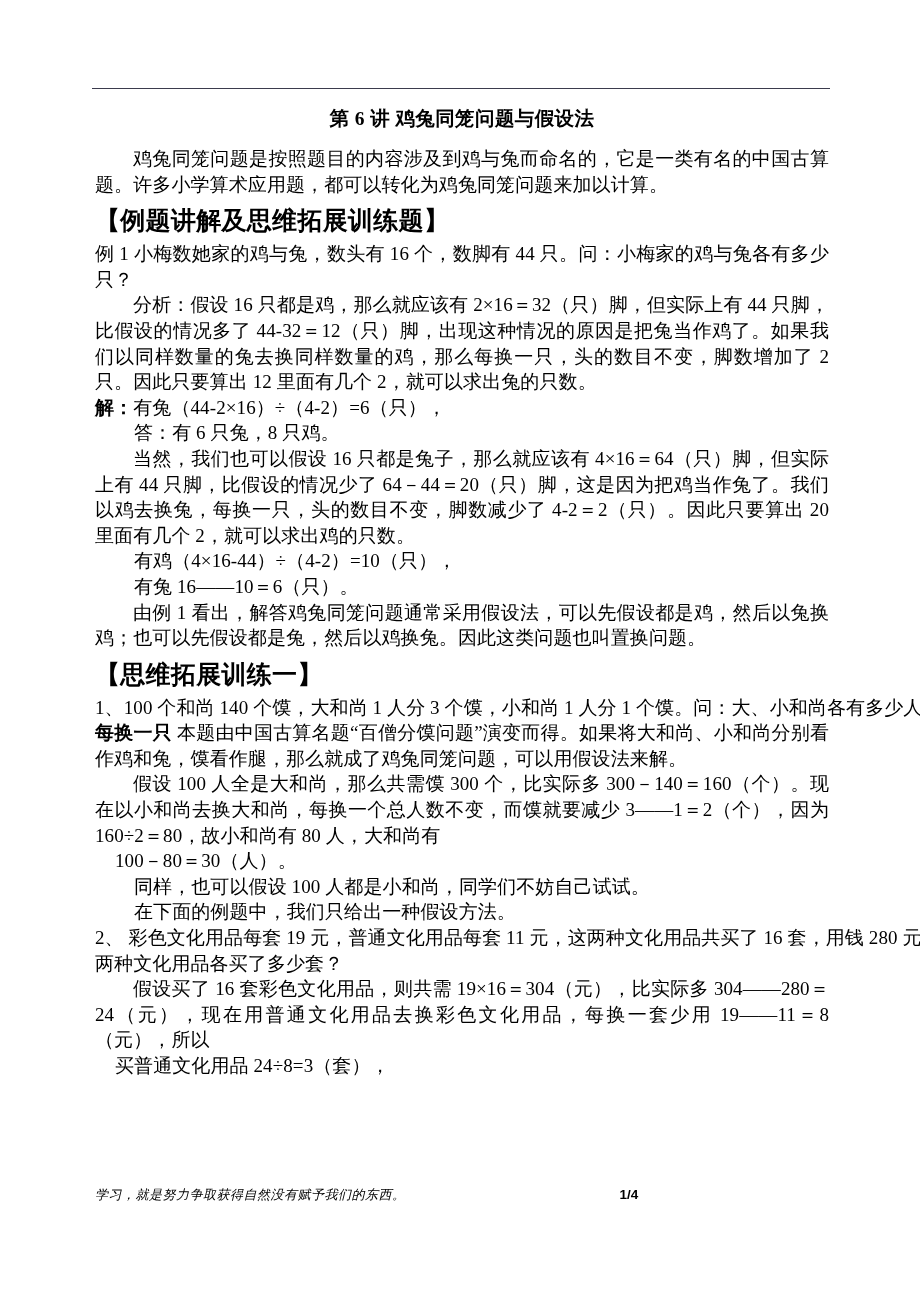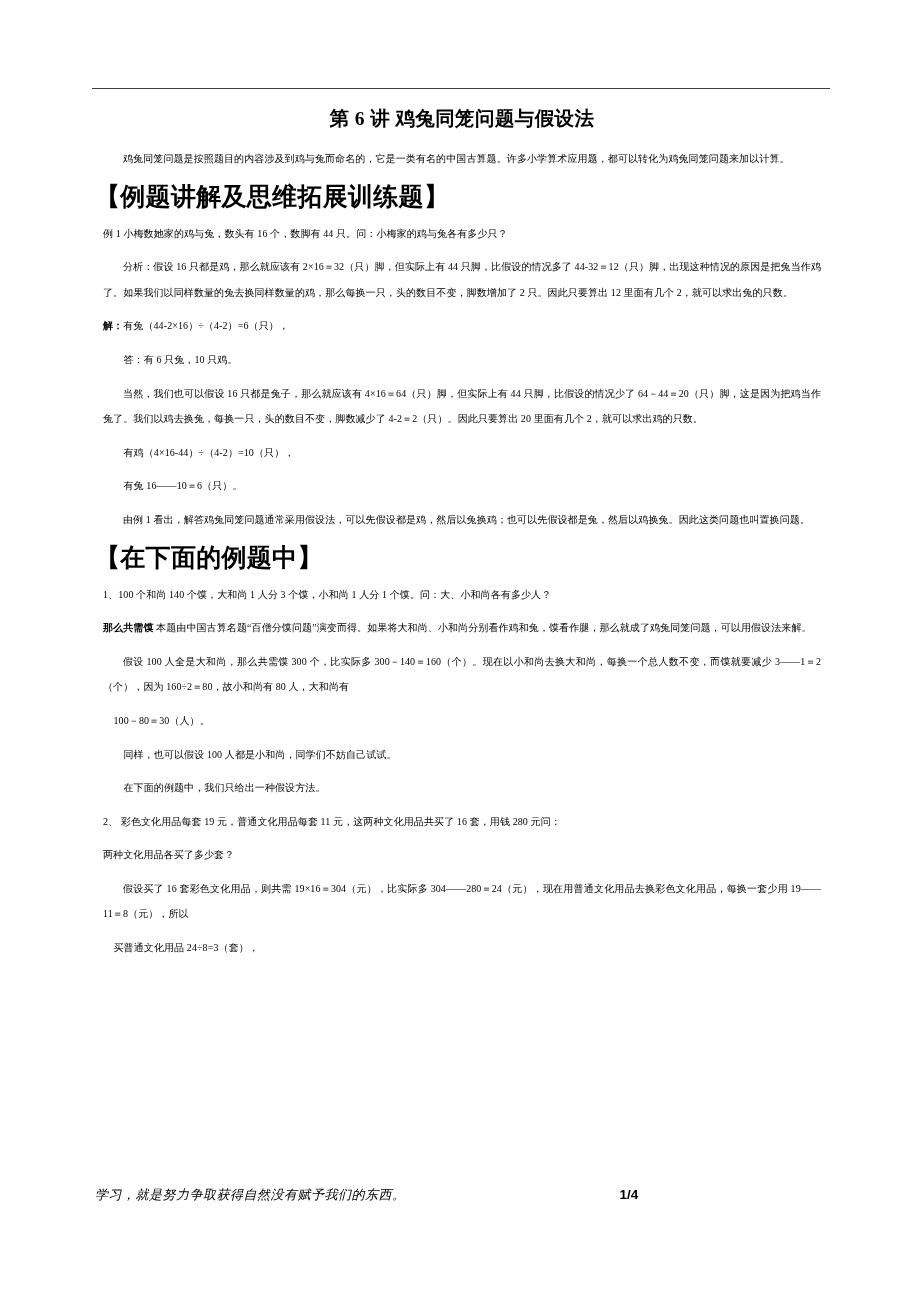--- a/index.html
+++ b/index.html
@@ -39,22 +39,22 @@
   }
   .doc-title {
     text-align: center;
     font-weight: bold;
     font-size: 19.5px;
     letter-spacing: 0.4px;
     margin: 0 0 12px 0;
     line-height: 30px;
   }
   p {
-    margin: 8px;
-    font-size: 10px;
+    margin: 0;
+    font-size: 19px;
     line-height: 25.6px;
     text-align: justify;
     text-justify: inter-ideograph;
     letter-spacing: 0.1px;
   }
   .indent2 { text-indent: 2em; }
   .indent1 { padding-left: 1.05em; }
   .indent-sub { padding-left: 2.05em; }
   .sec-head {
     font-weight: bold;
@@ -110,38 +110,38 @@
 
     <p>例 1  小梅数她家的鸡与兔，数头有 16 个，数脚有 44 只。问：小梅家的鸡与兔各有多少只？</p>
 
     <p class="indent2">分析：假设 16 只都是鸡，那么就应该有 2×16＝32（只）脚，但实际上有 44 只脚，比假设的情况多了 44-32＝12（只）脚，出现这种情况的原因是把兔当作鸡了。如果我们以同样数量的兔去换同样数量的鸡，那么每换一只，头的数目不变，脚数增加了 2 只。因此只要算出 12 里面有几个 2，就可以求出兔的只数。</p>
 
     <p>
       <span class="lbl-bold">解：</span><span>有兔（44-2×16）÷（4-2）=6（只），</span>
     </p>
 
 
-    <p class="indent-sub">答：有 6 只兔，10 只鸡。</p>
+    <p class="indent-sub">答：有 6 只兔，8 只鸡。</p>
 
     <p class="indent2">当然，我们也可以假设 16 只都是兔子，那么就应该有 4×16＝64（只）脚，但实际上有 44 只脚，比假设的情况少了 64－44＝20（只）脚，这是因为把鸡当作兔了。我们以鸡去换兔，每换一只，头的数目不变，脚数减少了 4-2＝2（只）。因此只要算出 20 里面有几个 2，就可以求出鸡的只数。</p>
 
     <p class="indent-sub">有鸡（4×16-44）÷（4-2）=10（只），</p>
 
     <p class="indent-sub">有兔 16——10＝6（只）。</p>
 
     <p class="indent2">由例 1 看出，解答鸡兔同笼问题通常采用假设法，可以先假设都是鸡，然后以兔换鸡；也可以先假设都是兔，然后以鸡换兔。因此这类问题也叫置换问题。</p>
 
-    <h2 class="sec-head">【在下面的例题中】</h2>
+    <h2 class="sec-head">【思维拓展训练一】</h2>
 
     <p class="overflow-line">
       <span>1、100 个和尚 140 个馍，大和尚 1 人分 3 个馍，小和尚 1 人分 1 个馍。</span><span>问</span><span>：大、小和尚各有多少人？</span>
     </p>
 
     <p>
-      <span class="lbl-bold">那么共需馍</span><span> 本题由中国古算名题“百僧分馍问题”演变而得。如果将大和尚、小和尚分别看作鸡和兔，馍看作腿，那么就成了鸡兔同笼问题，可以用假设法来解。</span>
+      <span class="lbl-bold">每换一只</span><span> 本题由中国古算名题“百僧分馍问题”演变而得。如果将大和尚、小和尚分别看作鸡和兔，馍看作腿，那么就成了鸡兔同笼问题，可以用假设法来解。</span>
     </p>
 
     <p class="indent2">假设 100 人全是大和尚，那么共需馍 300 个，比实际多 300－140＝160（个）。现在以小和尚去换大和尚，每换一个总人数不变，而馍就要减少 3——1＝2（个），因为 160÷2＝80，故小和尚有 80 人，大和尚有</p>
 
     <p class="indent1">100－80＝30（人）。</p>
 
     <p class="indent-sub">同样，也可以假设 100 人都是小和尚，同学们不妨自己试试。</p>
 
     <p class="indent-sub">在下面的例题中，我们只给出一种假设方法。</p>
 

